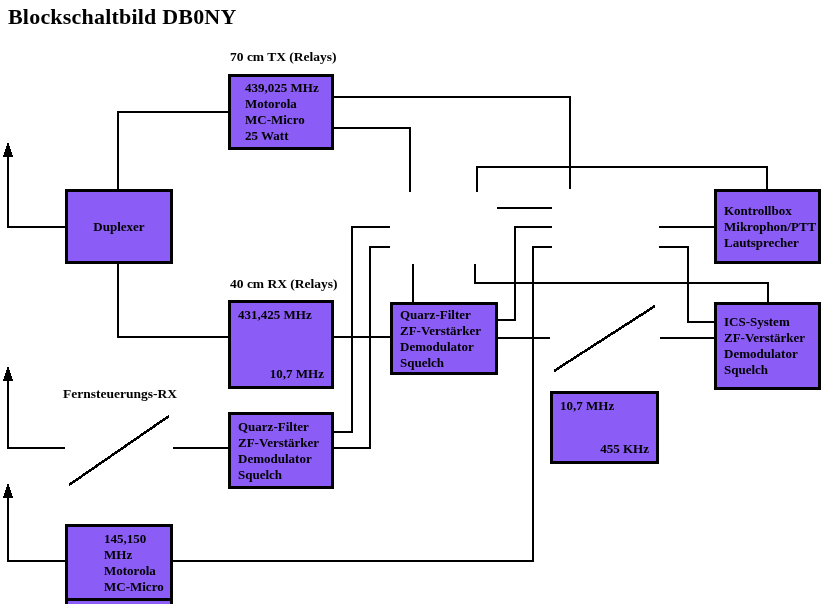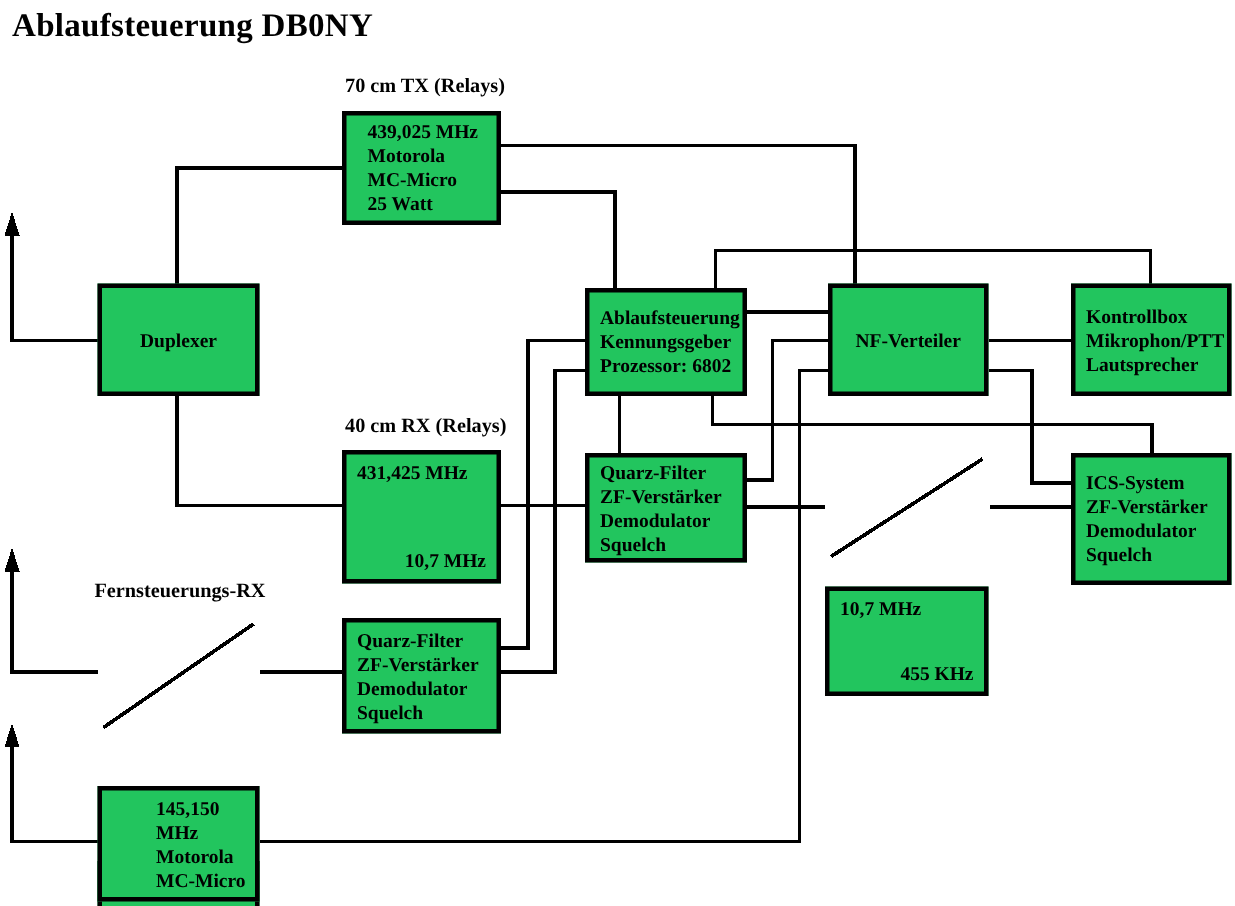--- a/index.html
+++ b/index.html
@@ -16,41 +16,41 @@
     font-size:22px;font-weight:bold;letter-spacing:.2px;
   }
   #wires{position:absolute;left:0;top:0;}
   .wire{fill:none;stroke:#000;stroke-width:2.5;}
   .diag{fill:none;stroke:#000;stroke-width:2.5;}
   .arrowhead{fill:#000;stroke:none;}
   .blk{
     position:absolute;
     box-sizing:border-box;
     border:3px solid #000;
-    background:#22c55e;
+    background:#8b5cf6;
     display:flex;flex-direction:column;justify-content:center;
     font-size:13px;font-weight:bold;line-height:16px;
   }
   .blk.pad{padding-left:14px;}
   .blk.pad-sm{padding-left:7px;}
   .blk.center{align-items:center;text-align:center;}
   .caption{
     position:absolute;
     font-size:13.5px;font-weight:bold;white-space:nowrap;
   }
   .corner-tl{position:absolute;top:4px;left:7px;font-size:13px;font-weight:bold;}
   .corner-br{position:absolute;bottom:4px;right:7px;font-size:13px;font-weight:bold;}
   .mix{position:relative;display:block;}
 </style>
 </head>
 <body>
 
 <div id="stage">
 
-  <div id="title">Ablaufsteuerung DB0NY</div>
+  <div id="title">Blockschaltbild DB0NY</div>
 
   <svg id="wires" width="823" height="604" viewBox="0 0 823 604" shape-rendering="crispEdges">
 
     <polygon class="arrowhead" points="8,141 3,157 13,157"></polygon>
     <path class="wire" d="M8,155 V227 H65"></path>
 
     <polygon class="arrowhead" points="8,365 3,381 13,381"></polygon>
     <path class="wire" d="M8,379 V448 H65"></path>
 
     <polygon class="arrowhead" points="8,482 3,498 13,498"></polygon>
@@ -88,29 +88,21 @@
     <span>439,025 MHz</span>
     <span>Motorola</span>
     <span>MC-Micro</span>
     <span>25 Watt</span>
   </div>
 
   <div class="blk center" style="left:65px;top:189px;width:108px;height:75px;">
     <span>Duplexer</span>
   </div>
 
-  <div class="blk pad-sm" style="left:390px;top:192px;width:108px;height:72px;">
-    <span>Ablaufsteuerung</span>
-    <span>Kennungsgeber</span>
-    <span>Prozessor: 6802</span>
-  </div>
 
-  <div class="blk center" style="left:552px;top:189px;width:107px;height:75px;">
-    <span>NF-Verteiler</span>
-  </div>
 
   <div class="blk pad-sm" style="left:714px;top:189px;width:107px;height:75px;">
     <span>Kontrollbox</span>
     <span>Mikrophon/PTT</span>
     <span>Lautsprecher</span>
   </div>
 
   <div class="blk mix" style="left:228px;top:300px;width:106px;height:89px;">
     <span class="corner-tl">431,425 MHz</span>
     <span class="corner-br">10,7 MHz</span>

